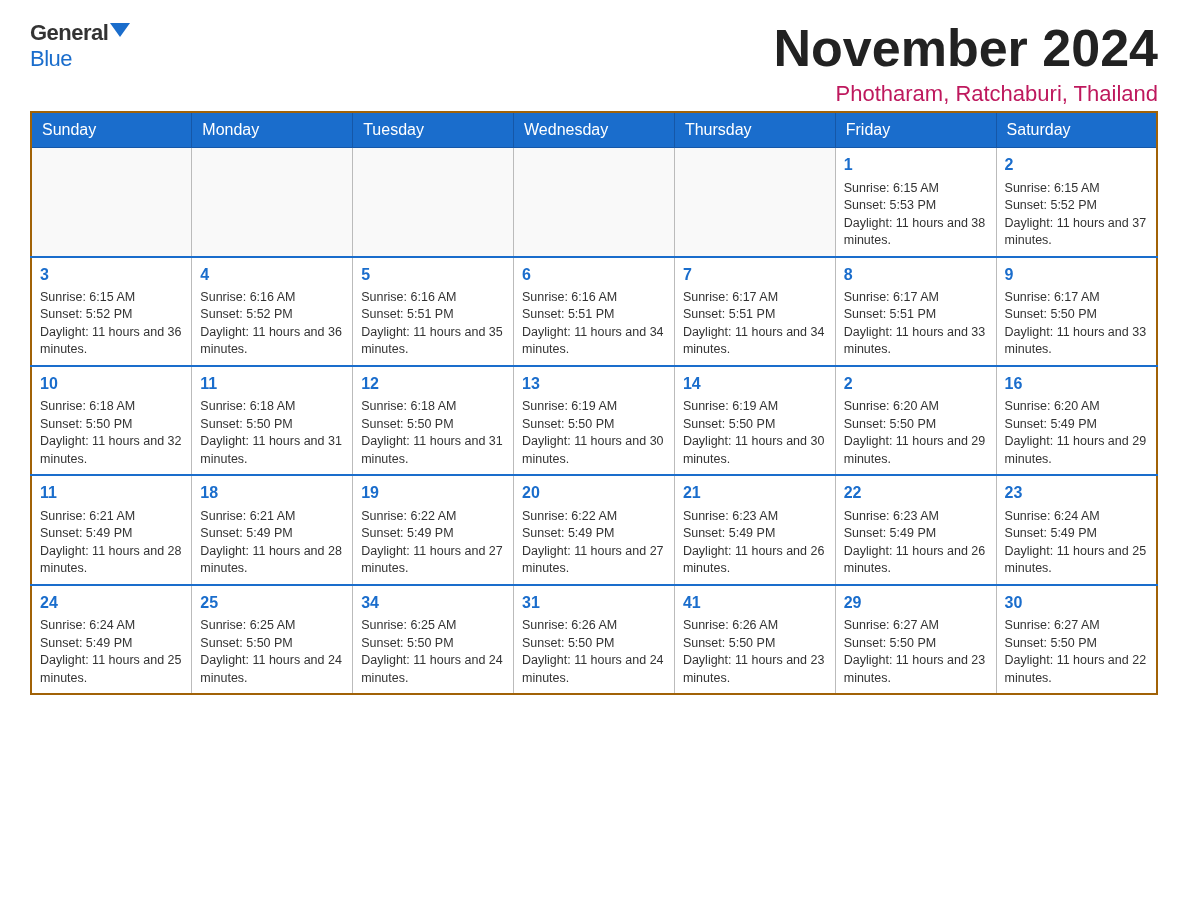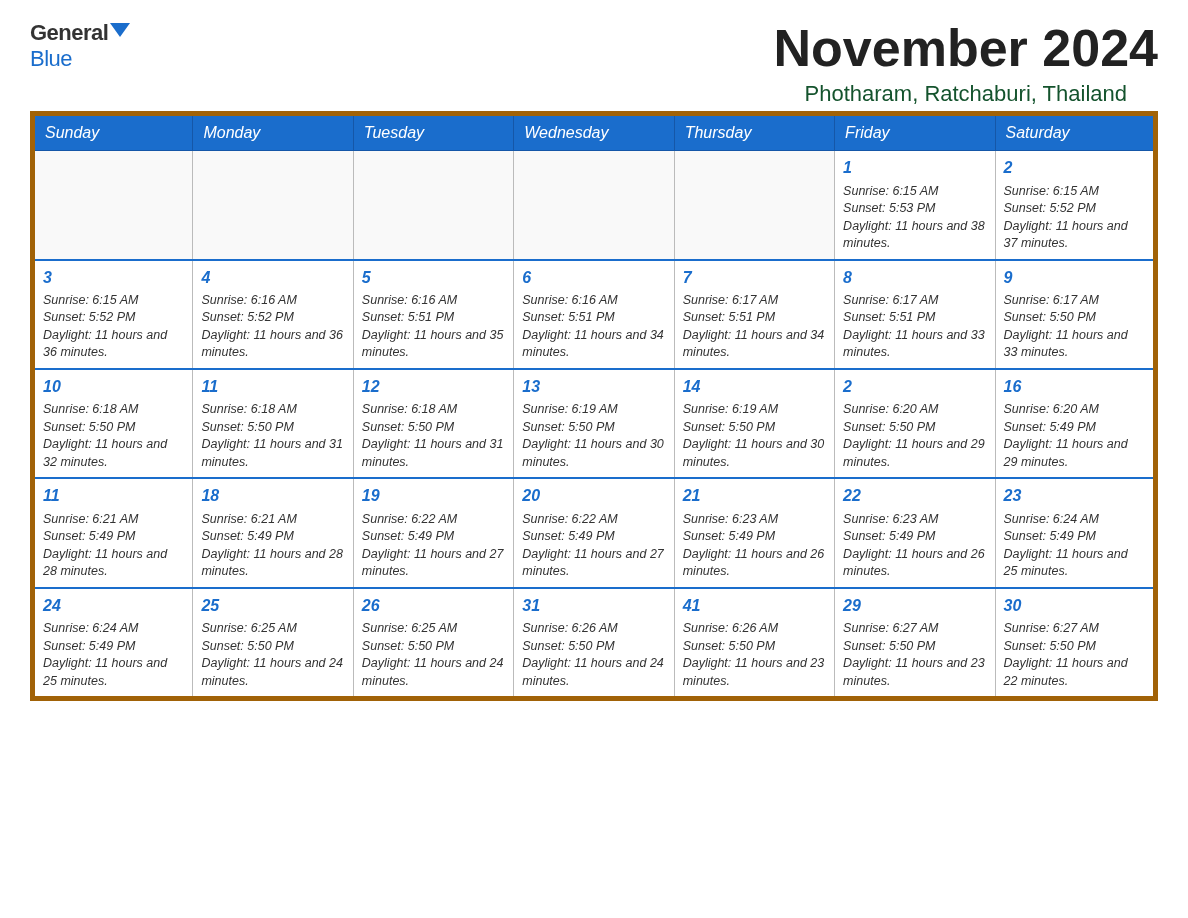--- a/index.html
+++ b/index.html
@@ -40,38 +40,37 @@
       height: 0;
       border-left: 10px solid transparent;
       border-right: 10px solid transparent;
       border-top: 14px solid #1a6dcc;
       margin-left: 2px;
       vertical-align: middle;
       position: relative;
       top: -3px;
     }
     .title-block {
-      text-align: center;
+      text-align: right;
     }
     .month-title {
       font-size: 52px;
       font-weight: bold;
       color: #222;
       line-height: 1.1;
     }
     .location-title {
       font-size: 22px;
-      color: #14532d;
+      color: #be185d;
       margin-top: 4px;
     }
     .calendar {
       width: 100%;
       border-collapse: collapse;
-      border: 5px solid #a16207;
-      font-style: italic;
+      border: 2px solid #a16207;
     }
     .calendar th {
       background: #1a6dcc;
       color: #fff;
       font-size: 16px;
       font-weight: normal;
       padding: 8px 10px;
       text-align: left;
       border: 1px solid #1557a8;
     }
@@ -240,21 +239,21 @@
       <tr class="row-separator">
         <td>
           <span class="day-number">24</span>
           <div class="day-info">Sunrise: 6:24 AM<br>Sunset: 5:49 PM<br>Daylight: 11 hours and 25 minutes.</div>
         </td>
         <td>
           <span class="day-number">25</span>
           <div class="day-info">Sunrise: 6:25 AM<br>Sunset: 5:50 PM<br>Daylight: 11 hours and 24 minutes.</div>
         </td>
         <td>
-          <span class="day-number">26</span>
+          <span class="day-number">34</span>
           <div class="day-info">Sunrise: 6:25 AM<br>Sunset: 5:50 PM<br>Daylight: 11 hours and 24 minutes.</div>
         </td>
         <td>
           <span class="day-number">31</span>
           <div class="day-info">Sunrise: 6:26 AM<br>Sunset: 5:50 PM<br>Daylight: 11 hours and 24 minutes.</div>
         </td>
         <td>
           <span class="day-number">41</span>
           <div class="day-info">Sunrise: 6:26 AM<br>Sunset: 5:50 PM<br>Daylight: 11 hours and 23 minutes.</div>
         </td>

